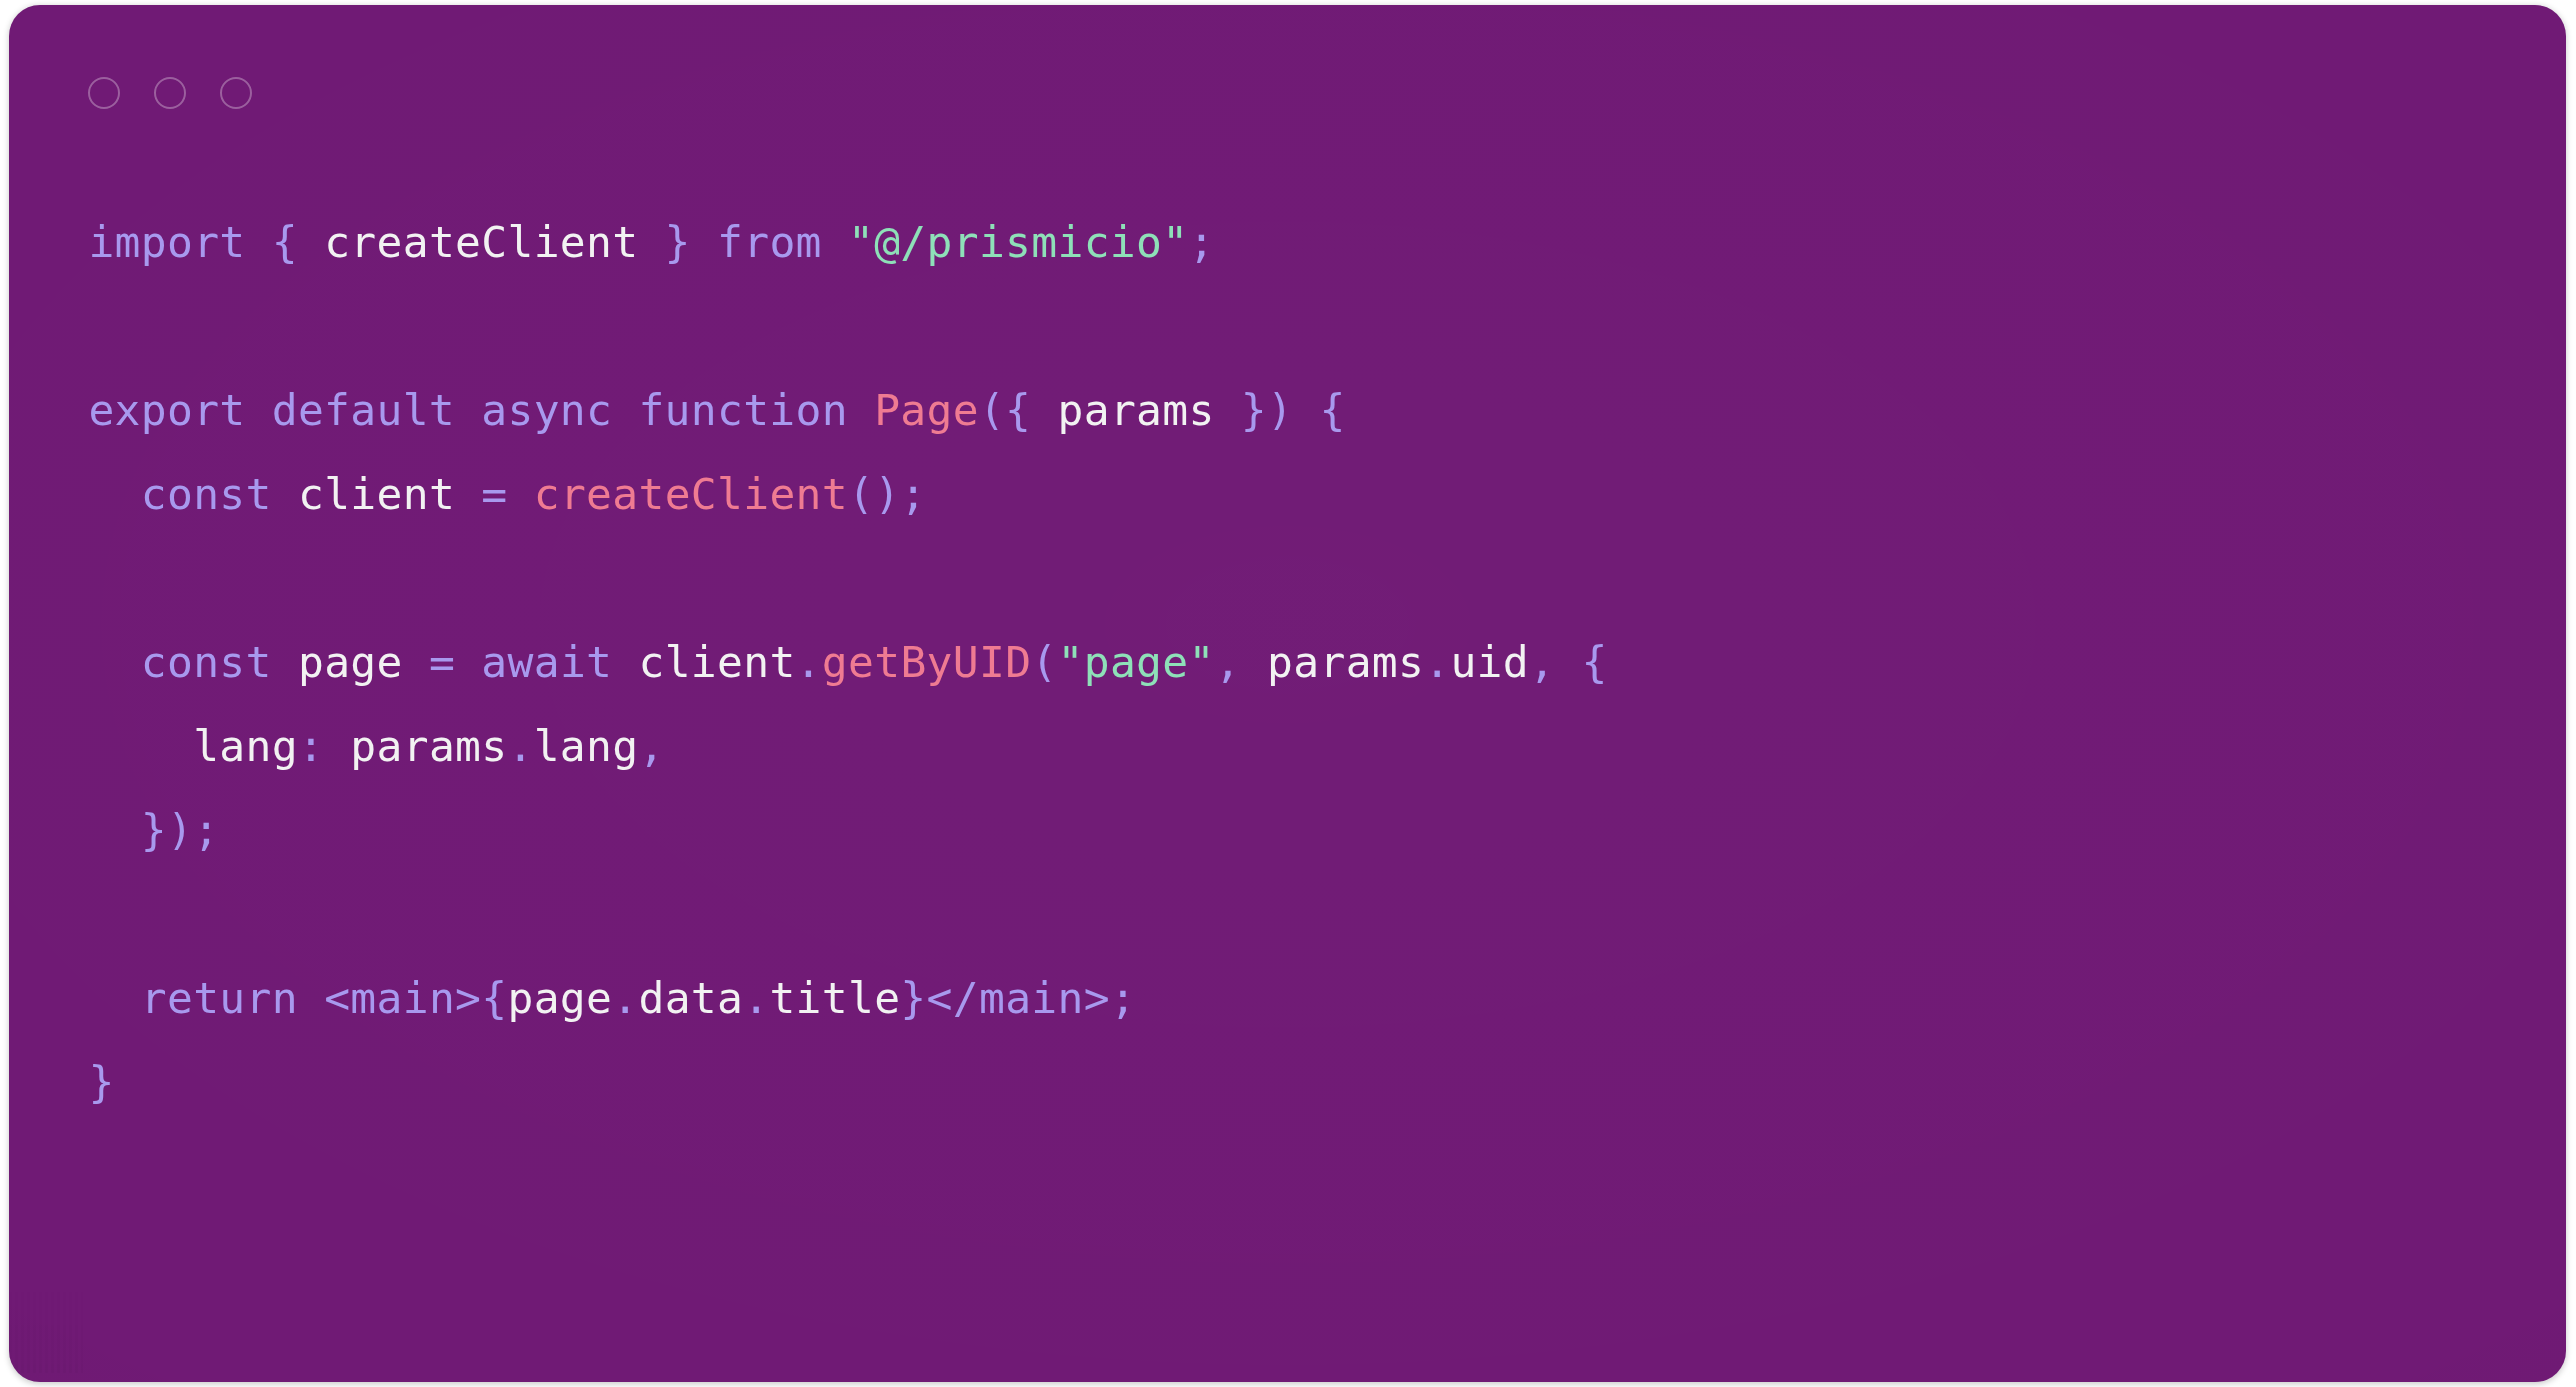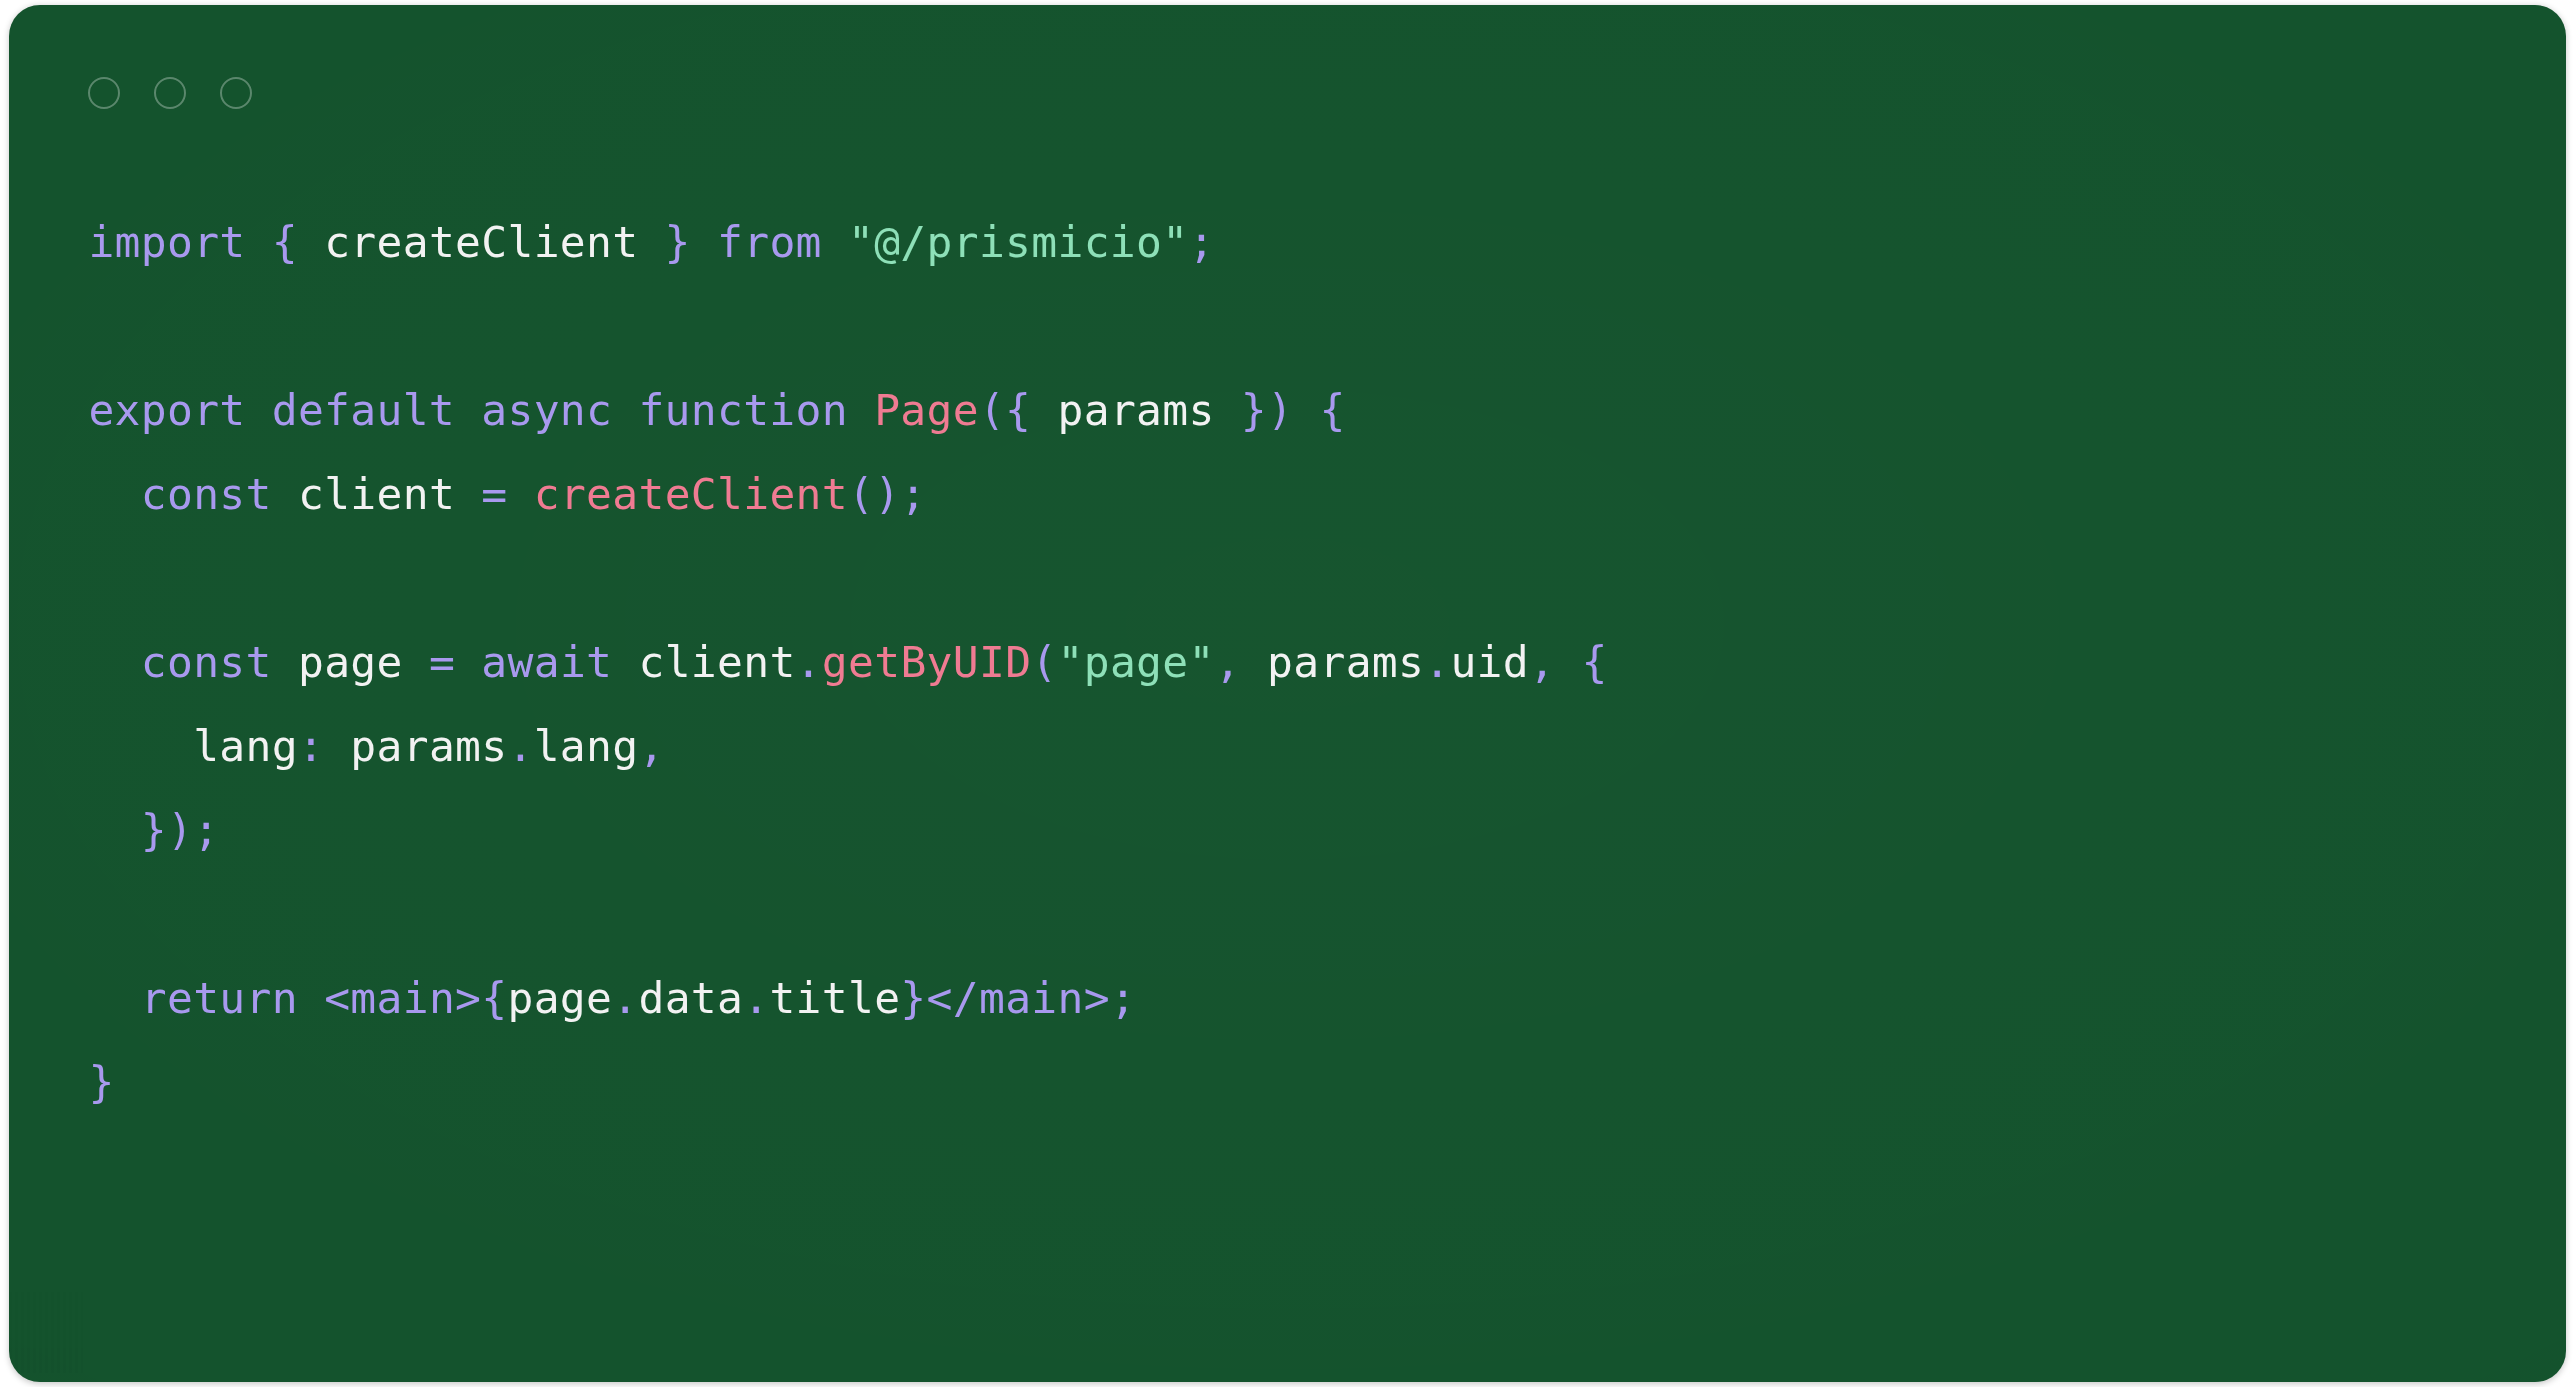--- a/index.html
+++ b/index.html
@@ -19,21 +19,21 @@
     background: #ffffff;
   }
 
   
   .code-card {
     position: absolute;
     left: 9.4px;
     top: 5.4px;
     width: 2557px;
     height: 1377px;
-    background: #14532d;
+    background: #701a75;
     border-radius: 31px;
     box-shadow: 0 1.3px 6.7px rgba(0,0,0,0.22);
     box-sizing: border-box;
     overflow: hidden;
   }
 
   
   .card-vignette {
     position: absolute;
     inset: 0;

